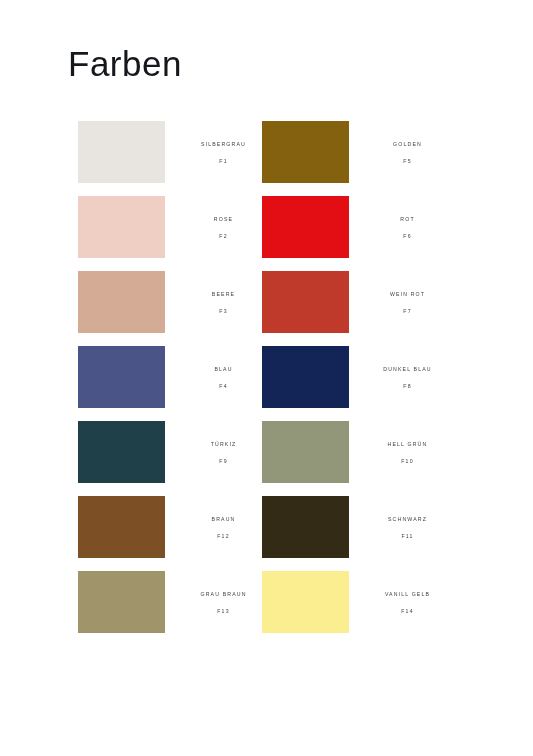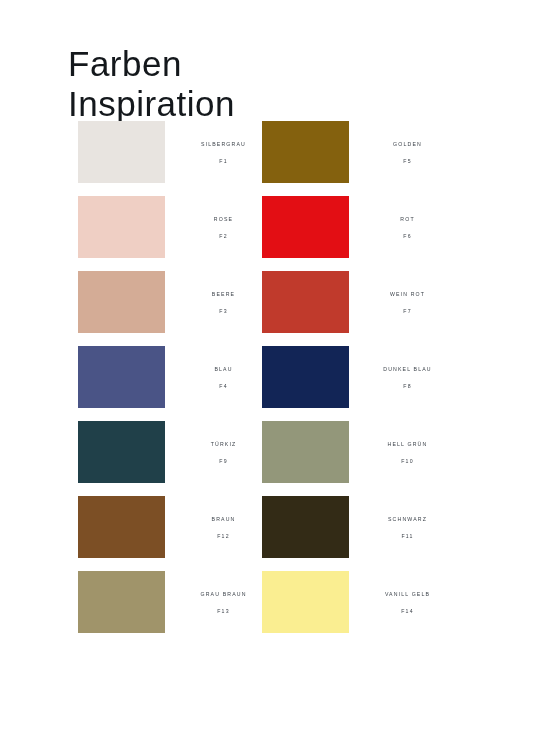--- a/index.html
+++ b/index.html
@@ -90,21 +90,20 @@
     white-space: nowrap;
   }
 </style>
 </head>
 <body style="background-color: rgb(255, 255, 255);">
 
 <div class="poster">
 
   <div class="title-block">
     <div class="title-line">Farben</div>
-    <div class="title-line">Inspiration</div>
   </div>
 
   <div class="grid">
 
     <div class="row">
       <div class="cell left">
         <div class="swatch" style="background-color: rgb(232, 228, 224);"></div>
         <div class="caption">
           <div class="cap-name">SILBERGRAU</div>
           <div class="cap-code">F1</div>

